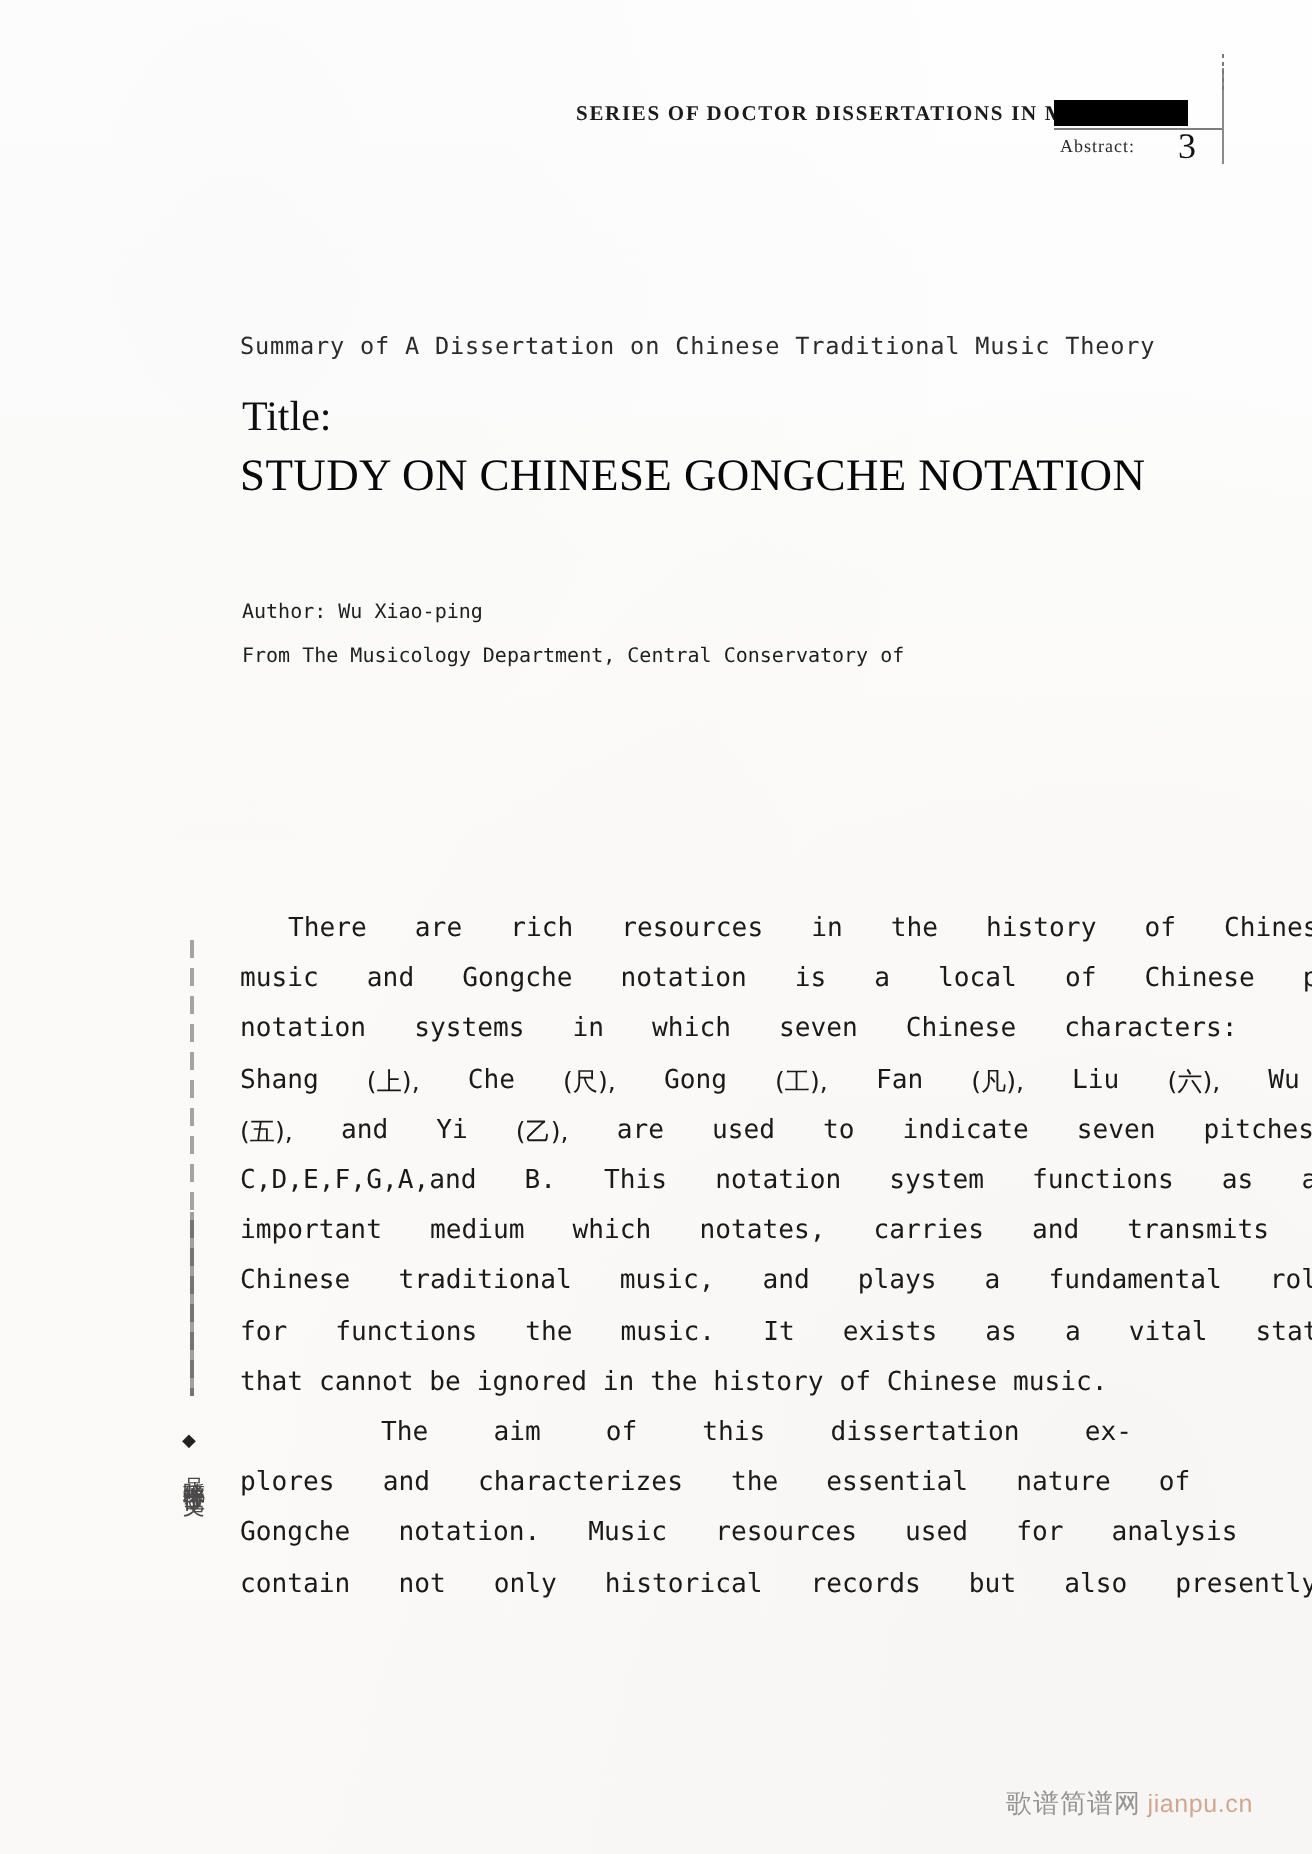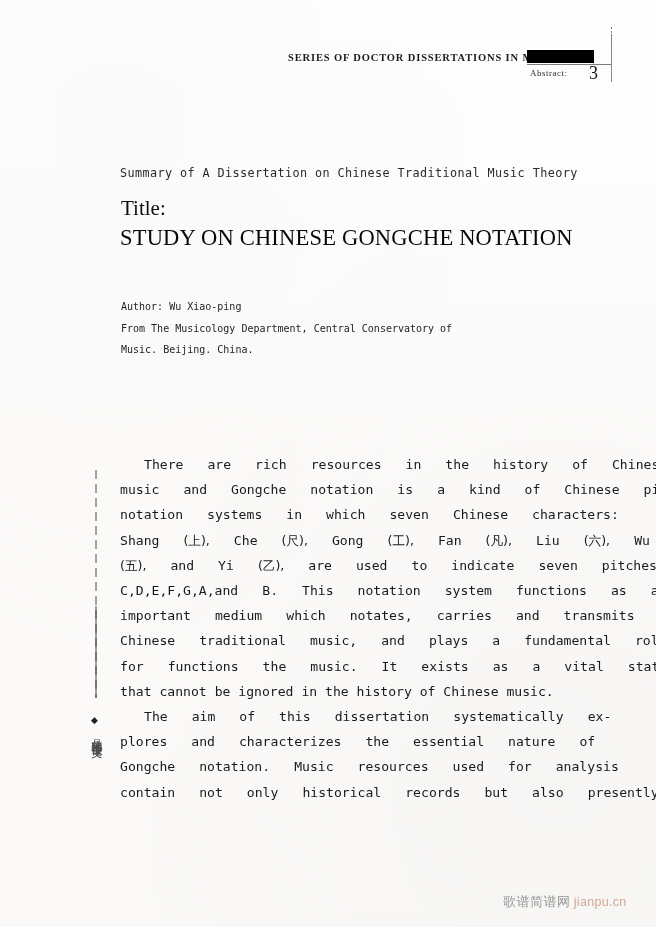--- a/index.html
+++ b/index.html
@@ -260,21 +260,20 @@
 
     <div class="summary-line">Summary of A Dissertation on Chinese Traditional Music Theory</div>
 
     <div class="title-label">Title:</div>
 
     <div class="title-main">STUDY ON CHINESE GONGCHE NOTATION</div>
 
     <div class="meta-block">
       <div>Author: Wu Xiao-ping</div>
       <div>From The Musicology Department, Central Conservatory of</div>
-      <div>Music. Beijing. China.</div>
     </div>
 
     <div class="body-block" id="body-block">
         <div class="body-line">
           <span style="display: inline-block; width: 38px;"></span>
           <span class="w">There</span>
           <span class="w">are</span>
           <span class="w">rich</span>
           <span class="w">resources</span>
           <span class="w">in</span>
@@ -283,21 +282,21 @@
           <span class="w">of</span>
           <span class="w">Chinese</span>
         </div>
         <div class="body-line">
           <span class="w">music</span>
           <span class="w">and</span>
           <span class="w">Gongche</span>
           <span class="w">notation</span>
           <span class="w">is</span>
           <span class="w">a</span>
-          <span class="w">kind</span>
+          <span class="w">local</span>
           <span class="w">of</span>
           <span class="w">Chinese</span>
           <span class="w">pitched</span>
         </div>
         <div class="body-line">
           <span class="w">notation</span>
           <span class="w">systems</span>
           <span class="w">in</span>
           <span class="w">which</span>
           <span class="w">seven</span>
@@ -372,21 +371,20 @@
         </div>
         <div class="body-line flush"><span class="w">that</span> <span class="w">cannot</span> <span class="w">be</span> <span class="w">ignored</span> <span class="w">in</span> <span class="w">the</span> <span class="w">history</span> <span class="w">of</span> <span class="w">Chinese</span> <span class="w">music.</span></div>
         <div style="height: 0px;"></div>
         <div class="body-line">
           <span style="display: inline-block; width: 38px;"></span>
           <span class="w">The</span>
           <span class="w">aim</span>
           <span class="w">of</span>
           <span class="w">this</span>
           <span class="w">dissertation</span>
-          <span class="w">systematically</span>
           <span class="w">ex-</span>
         </div>
         <div class="body-line">
           <span class="w">plores</span>
           <span class="w">and</span>
           <span class="w">characterizes</span>
           <span class="w">the</span>
           <span class="w">essential</span>
           <span class="w">nature</span>
           <span class="w">of</span>

